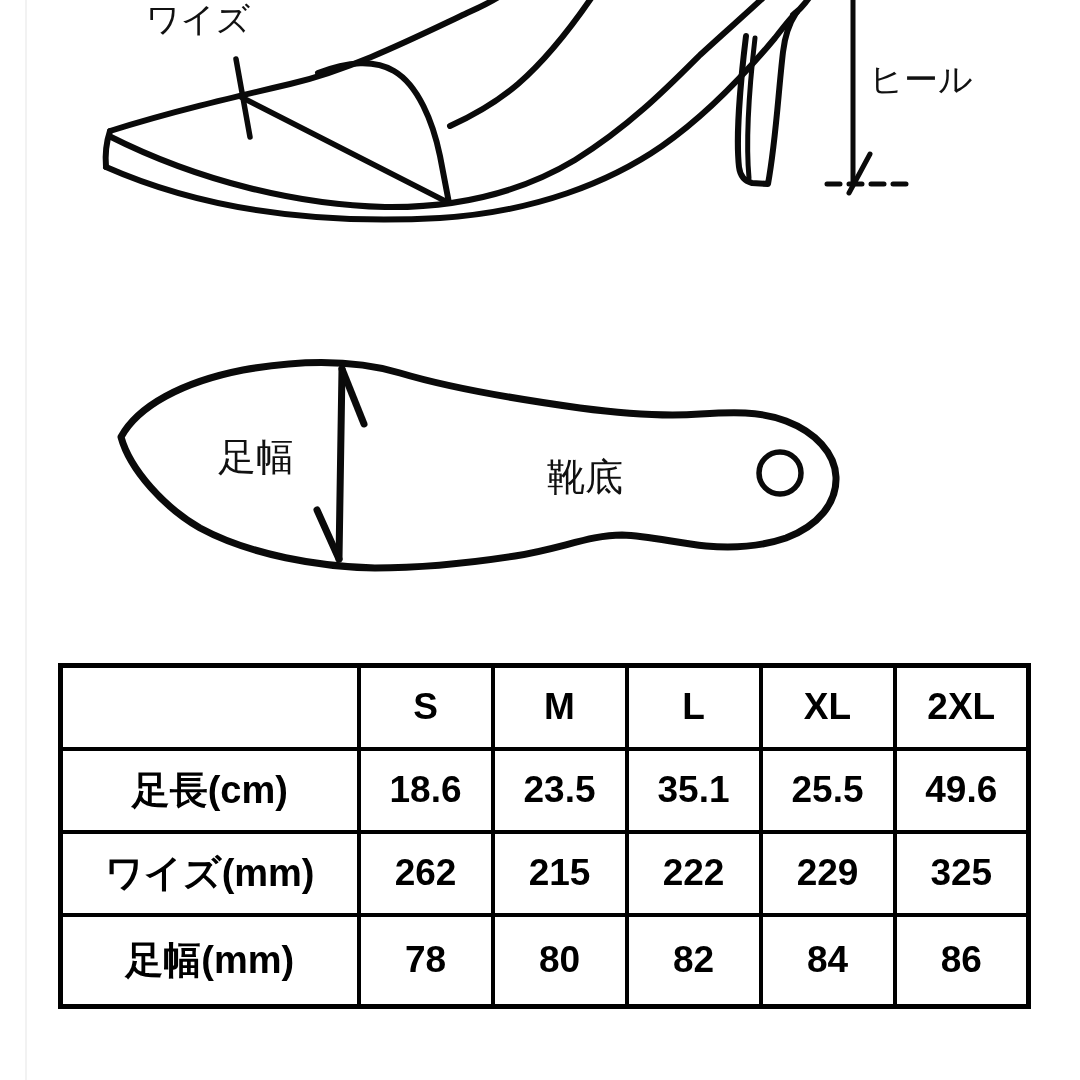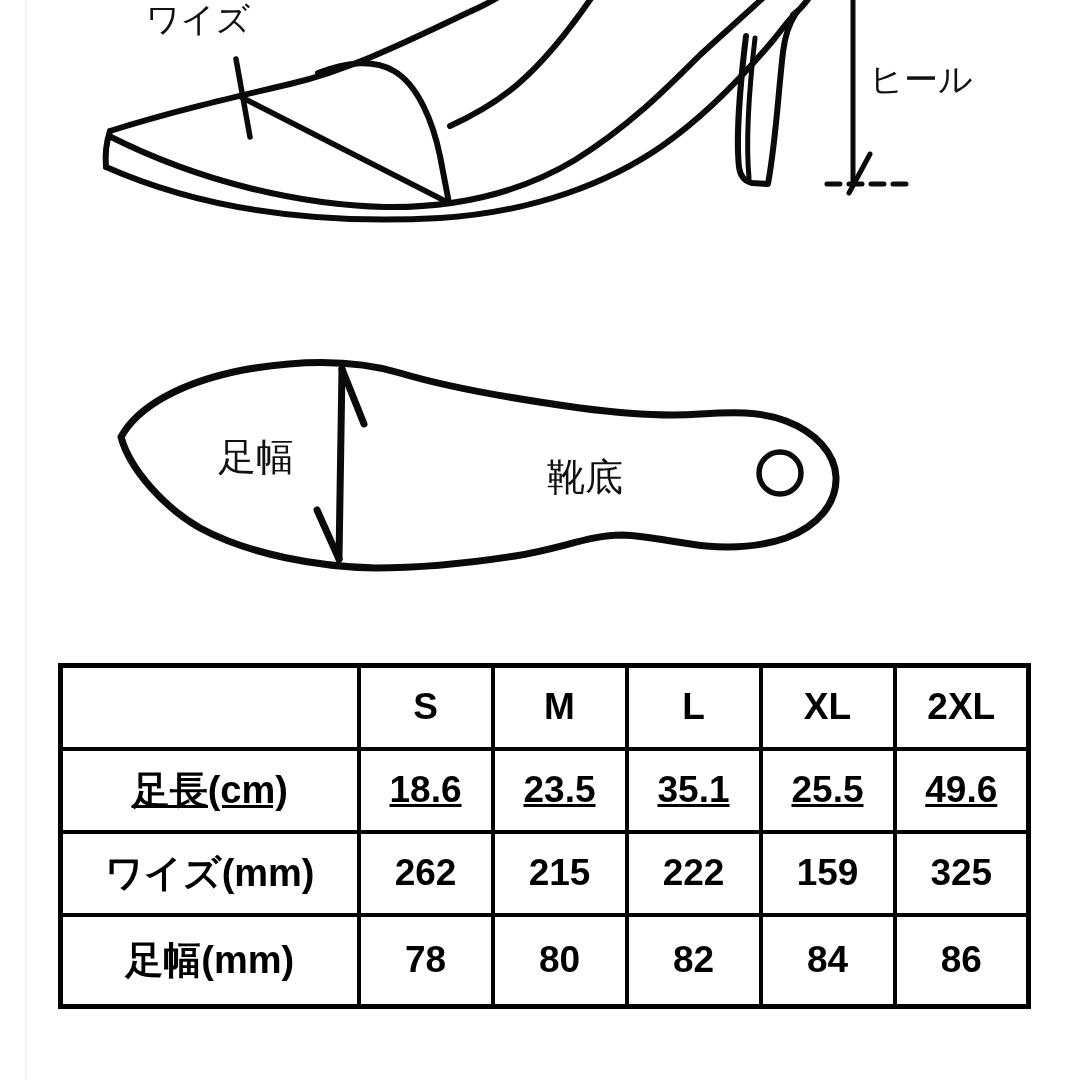--- a/index.html
+++ b/index.html
@@ -19,21 +19,21 @@
     position:absolute;left:58px;top:663px;width:968px;
     border-collapse:collapse;table-layout:fixed;
     border:5px solid #000;
   }
   table.size-table th,table.size-table td{
     border:4px solid #000;text-align:center;vertical-align:middle;
     font-weight:bold;font-size:37px;color:#000;background:#fff;padding:0;
   }
   table.size-table tbody th{font-size:38px;}
   tr.r-head{height:83px;}
-  tr.r-1{height:83px;text-decoration:underline;}
+  tr.r-1{height:83px;}
   tr.r-2{height:83px;}
   tr.r-3{height:84px;}
   tr.r-4{height:92px;}
 </style>
 </head>
 <body>
 
 <div class="stage">
 
   <div class="seam seam-left"></div>
@@ -122,21 +122,21 @@
         <td>23.5</td>
         <td>35.1</td>
         <td>25.5</td>
         <td>49.6</td>
       </tr>
       <tr class="r-2">
         <th>ワイズ(mm)</th>
         <td>262</td>
         <td>215</td>
         <td>222</td>
-        <td>159</td>
+        <td>229</td>
         <td>325</td>
       </tr>
       <tr class="r-4">
         <th>足幅(mm)</th>
         <td>78</td>
         <td>80</td>
         <td>82</td>
         <td>84</td>
         <td>86</td>
       </tr>

